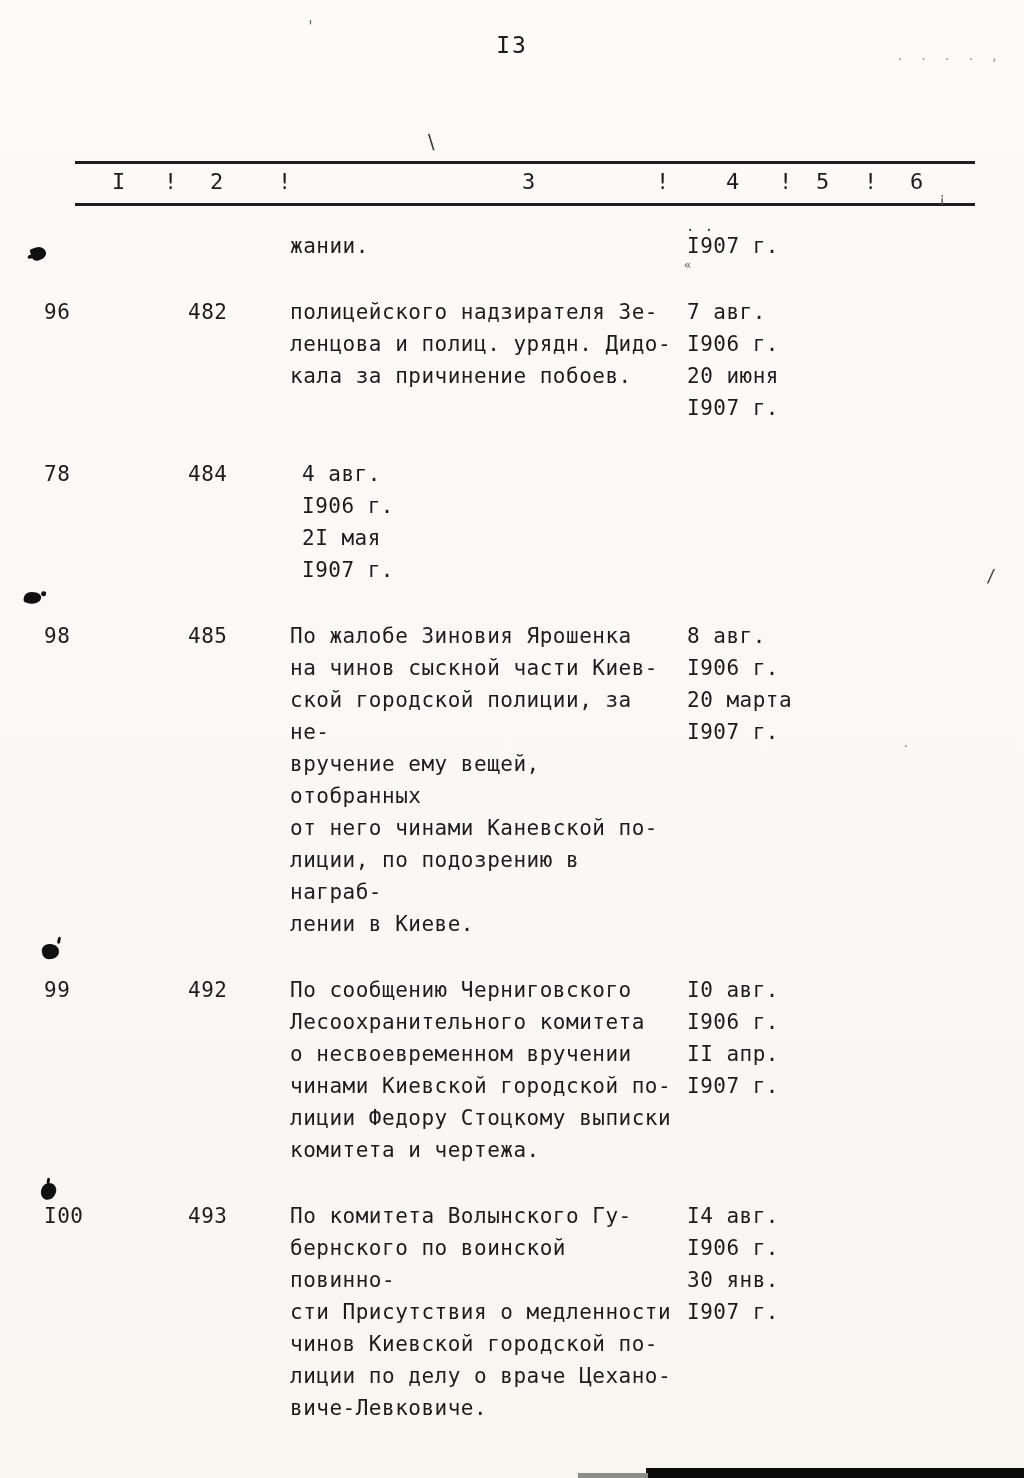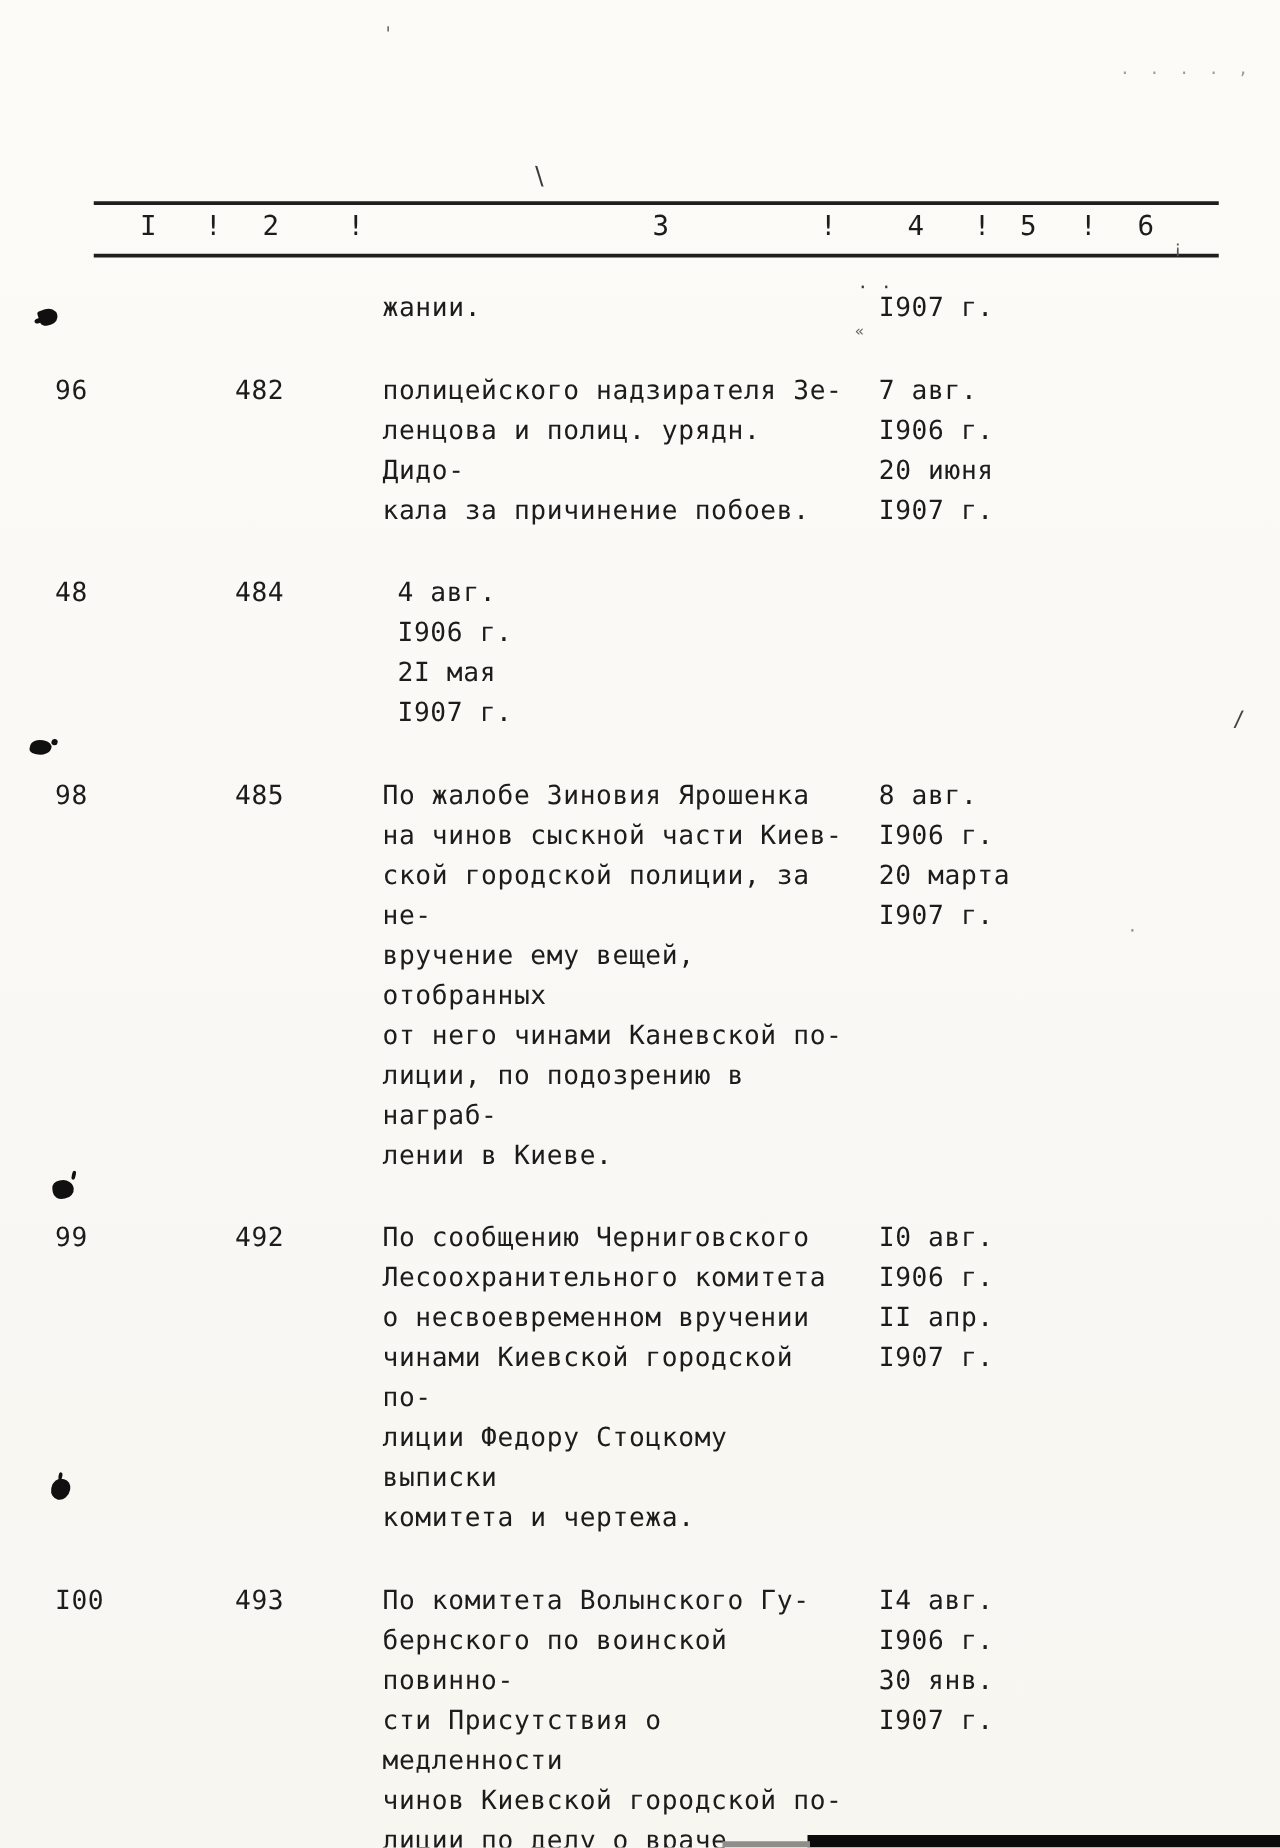--- a/index.html
+++ b/index.html
@@ -32,21 +32,21 @@
   .header-row span { position: absolute; top: 0; }
   #table-body {
     position: absolute; top: 230px; left: 0; width: 1024px;
     font-size: 21px; line-height: 32px; letter-spacing: 0.5px;
   }
   .row { display: flex; margin-bottom: 34px; }
   .c1 { width: 140px; padding-left: 44px; flex: 0 0 auto; }
   .c2 { width: 150px; padding-left: 48px; flex: 0 0 auto; }
   .c3 { width: 385px; flex: 0 0 auto; }
   .c4 { padding-left: 12px; flex: 0 0 auto; white-space: nowrap; }
-  .line { min-height: 32px; margin-left: 16px; }
+  .line { min-height: 32px; }
 
   
   .blot { position: absolute; background: #101010; }
   #blot-1 { left: 31px; top: 247px; width: 15px; height: 13px; border-radius: 20% 70% 60% 45%; transform: rotate(-18deg); }
   #blot-1::after { content:""; position:absolute; left:-4px; top:5px; width:6px; height:4px; background:#101010; border-radius:50%; }
   #blot-2 { left: 24px; top: 592px; width: 17px; height: 12px; border-radius: 60% 40% 70% 30%; transform: rotate(12deg); }
   #blot-2::after { content:""; position:absolute; right:-4px; top:-3px; width:5px; height:5px; background:#101010; border-radius:50%; }
   #blot-3 { left: 42px; top: 944px; width: 17px; height: 15px; border-radius: 45% 60% 55% 50%; transform: rotate(-8deg); }
   #blot-3::after { content:""; position:absolute; right:-3px; top:-6px; width:3px; height:7px; background:#101010; border-radius:40%; transform: rotate(20deg); }
   #blot-4 { left: 41px; top: 1183px; width: 15px; height: 17px; border-radius: 55% 45% 60% 50%; transform: rotate(10deg); }
@@ -64,20 +64,21 @@
 
   .edge-bar { position: absolute; background: #0b0b0b; }
   #bottom-bar { right: 0; bottom: 0; width: 378px; height: 10px; }
   #bottom-bar-fade { right: 376px; bottom: 0; width: 70px; height: 5px; background: #8d8d8a; }
 </style>
 </head>
 <body>
 
 <div class="sheet">
 
+  <div class="page-number">I3</div>
 
   <div class="rule rule-top"></div>
   <div class="header-row" id="header-row">
       <span style="left: 112px;">I</span>
       <span style="left: 164px;">!</span>
       <span style="left: 210px;">2</span>
       <span style="left: 278px;">!</span>
       <span style="left: 522px;">3</span>
       <span style="left: 656px;">!</span>
       <span style="left: 726px;">4</span>
@@ -108,21 +109,21 @@
           <div class="line">кала за причинение побоев.</div>
         </div>
         <div class="c4">
           <div class="line">7 авг.</div>
           <div class="line">I906 г.</div>
           <div class="line">20 июня</div>
           <div class="line">I907 г.</div>
         </div>
       </div>
       <div class="row">
-        <div class="c1">48</div>
+        <div class="c1">78</div>
         <div class="c2">484</div>
         <div class="c4">
           <div class="line">4 авг.</div>
           <div class="line">I906 г.</div>
           <div class="line">2I мая</div>
           <div class="line">I907 г.</div>
         </div>
       </div>
       <div class="row">
         <div class="c1">98</div>

